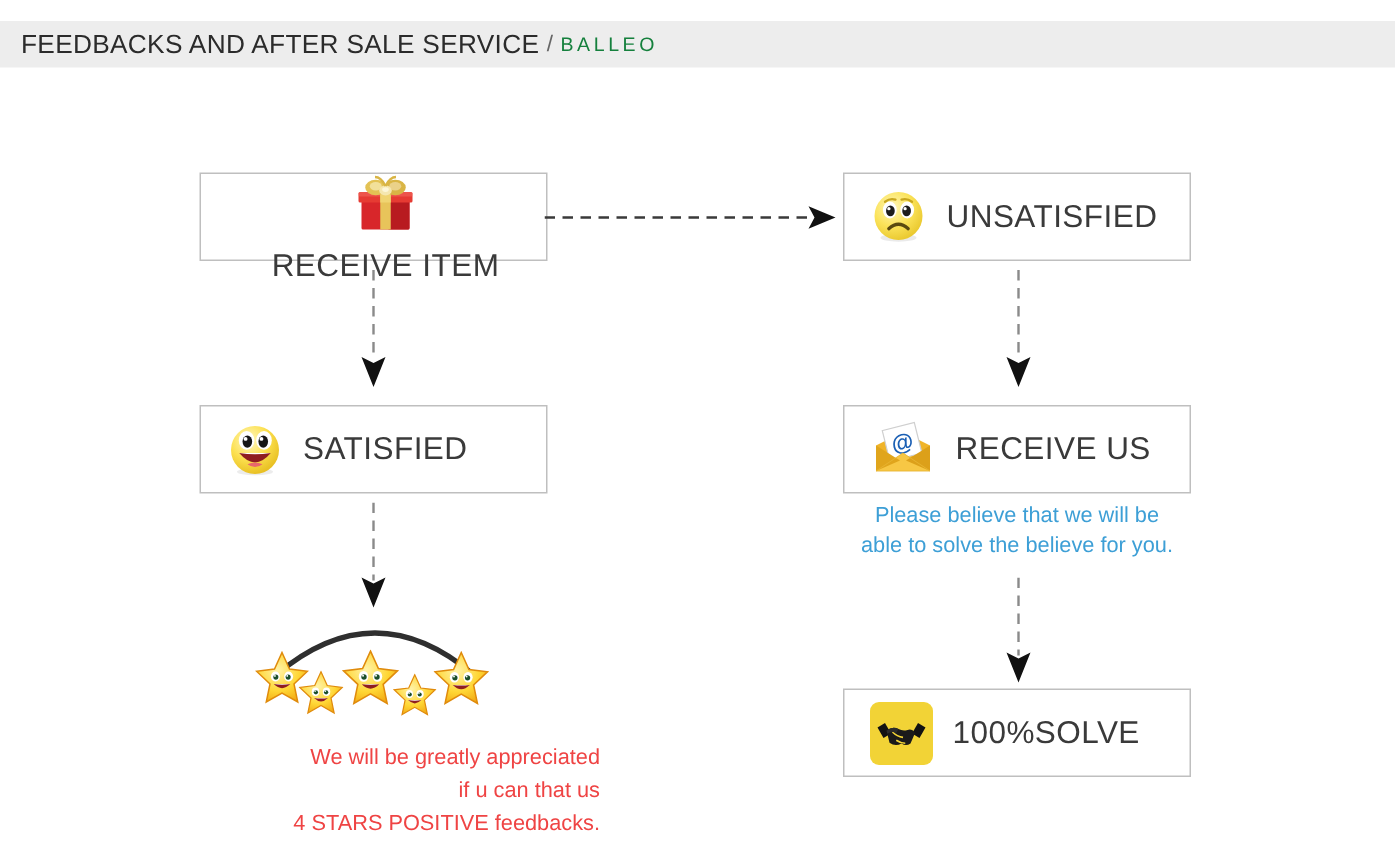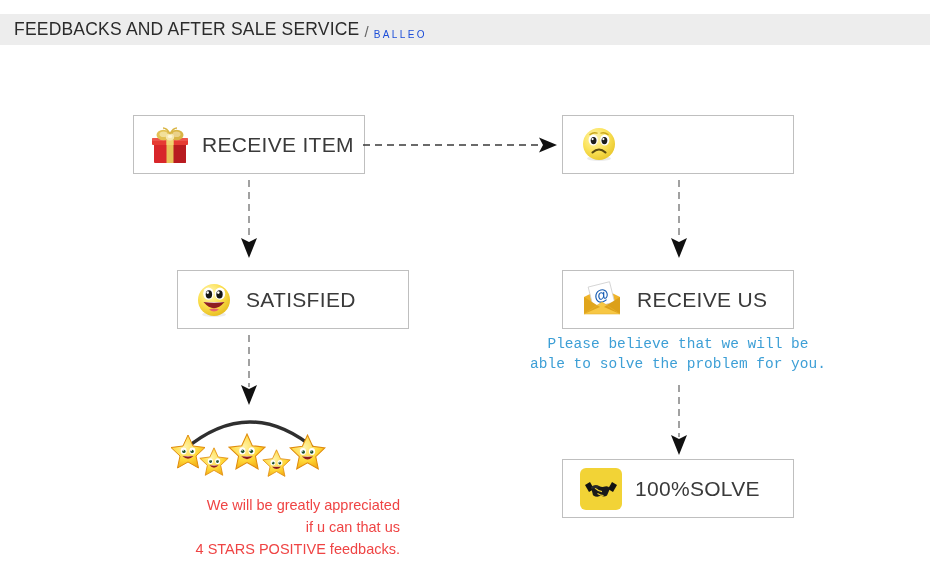--- a/index.html
+++ b/index.html
@@ -13,66 +13,66 @@
   #page { position: relative; width: 930px; height: 569px; background: #fff; }
 
   
   .header-band {
     position: absolute; left: 0; top: 14px; width: 930px; height: 31px;
     background: #ededed;
     display: flex; align-items: center;
   }
   .header-text {
     margin-left: 14px;
-    display: flex; align-items: flex-end; gap: 0;
+    display: flex; align-items: center; gap: 0;
     white-space: nowrap;
   }
   .header-title {
     font-size: 17.5px; color: #2b2b2b; letter-spacing: 0.2px;
     font-weight: 400;
   }
   .header-sep { font-size: 15px; color: #666; margin: 0 5px; }
   .header-brand {
-    font-size: 10px; color: #1d4ed8; letter-spacing: 2.4px;
+    font-size: 13px; color: #15803d; letter-spacing: 2.4px;
   }
 
   
   .box {
     position: absolute;
     border: 1px solid #bfbfbf;
     background: #fff;
     display: flex; align-items: center;
     padding-left: 16px;
     gap: 12px;
   }
   .box-label {
     font-size: 21px; color: #3a3a3a; font-weight: 400;
     letter-spacing: 0.3px; white-space: nowrap;
   }
   .box-icon { flex: 0 0 auto; line-height: 0; display: block; }
 
-  #box-receive   { left: 133px; top: 115px; width: 232px; height: 59px; }
+  #box-receive   { left: 133px; top: 115px; width: 232px; height: 59px; flex-direction: column; }
   #box-unsat     { left: 562px; top: 115px; width: 232px; height: 59px; }
-  #box-satisfied { left: 133px; top: 270px; width: 232px; height: 59px; margin-left: 44px; }
+  #box-satisfied { left: 133px; top: 270px; width: 232px; height: 59px; }
   #box-contact   { left: 562px; top: 270px; width: 232px; height: 59px; }
   #box-solve     { left: 562px; top: 459px; width: 232px; height: 59px; }
 
   
   .arrow { position: absolute; line-height: 0; }
   #arrow-h1  { left: 363px; top: 133px; }
   #arrow-v1  { left: 232px; top: 180px; }
   #arrow-v2  { left: 662px; top: 180px; }
   #arrow-v3  { left: 232px; top: 335px; }
   #arrow-v4  { left: 662px; top: 385px; }
 
   
   .blue-note {
     position: absolute; left: 530px; top: 334px; width: 296px;
     text-align: center;
-    color: #3d9fd6; font-size: 14.5px; line-height: 20px; font-family: Liberation Mono, monospace;
+    color: #3d9fd6; font-size: 14.5px; line-height: 20px;
   }
 
   
   #stars-group { position: absolute; left: 170px; top: 398px; width: 160px; height: 100px; }
   .star-arc { position: absolute; left: 0; top: 0; }
   .stars-row { position: absolute; left: 0; top: 36px; width: 160px; height: 52px; }
   .star { position: absolute; line-height: 0; }
 
   
   .bottom-note {
@@ -133,20 +133,21 @@
         <ellipse cx="25.8" cy="15" rx="4.6" ry="5.6" fill="#ffffff"></ellipse>
         <ellipse cx="14.6" cy="15.6" rx="2.9" ry="3.6" fill="#1d1d1d"></ellipse>
         <ellipse cx="25.4" cy="15.6" rx="2.9" ry="3.6" fill="#1d1d1d"></ellipse>
         <circle cx="13.6" cy="14.1" r="1.1" fill="#ffffff"></circle>
         <circle cx="24.4" cy="14.1" r="1.1" fill="#ffffff"></circle>
         <path d="M11 9.5 q3.4 -2.6 7 -1.4" stroke="#c9a71e" stroke-width="1.5" fill="none" stroke-linecap="round"></path>
         <path d="M29 9.5 q-3.4 -2.6 -7 -1.4" stroke="#c9a71e" stroke-width="1.5" fill="none" stroke-linecap="round"></path>
         <path d="M13.5 27.5 q6.5 -6 13 0" stroke="#5a4a10" stroke-width="2.1" fill="none" stroke-linecap="round"></path>
       </svg>
     </span>
+    <span class="box-label">UNSATISFIED</span>
   </div>
 
   <div class="box" id="box-satisfied">
     <span class="box-icon">
       <svg width="40" height="40" viewBox="0 0 40 40">
         <defs>
           <radialGradient id="hapGrad" cx="38%" cy="30%" r="72%">
             <stop offset="0%" stop-color="#fff8c4"></stop>
             <stop offset="55%" stop-color="#fce04f"></stop>
             <stop offset="100%" stop-color="#e8bf22"></stop>
@@ -230,21 +231,21 @@
 
   <div class="arrow" id="arrow-v4">
     <svg width="34" height="72" viewBox="0 0 34 72">
       <line x1="17" y1="0" x2="17" y2="52" stroke="#8a8a8a" stroke-width="1.6" stroke-dasharray="7 5"></line>
       <path d="M9 50 L17 70 L25 50 L17 54 Z" fill="#111111"></path>
     </svg>
   </div>
 
   <div class="blue-note">
     <div>Please believe that we will be</div>
-    <div>able to solve the problem for you.</div>
+    <div>able to solve the believe for you.</div>
   </div>
 
   <div id="stars-group">
     <svg class="star-arc" width="160" height="55" viewBox="0 0 160 55">
       <path d="M14 52 Q80 -4 146 52" stroke="#2f2f2f" stroke-width="3.4" fill="none" stroke-linecap="round"></path>
     </svg>
 
     <div class="stars-row">
       <span class="star" style="left:0px; top:0px;">
         <svg width="36" height="36" viewBox="0 0 36 36">

